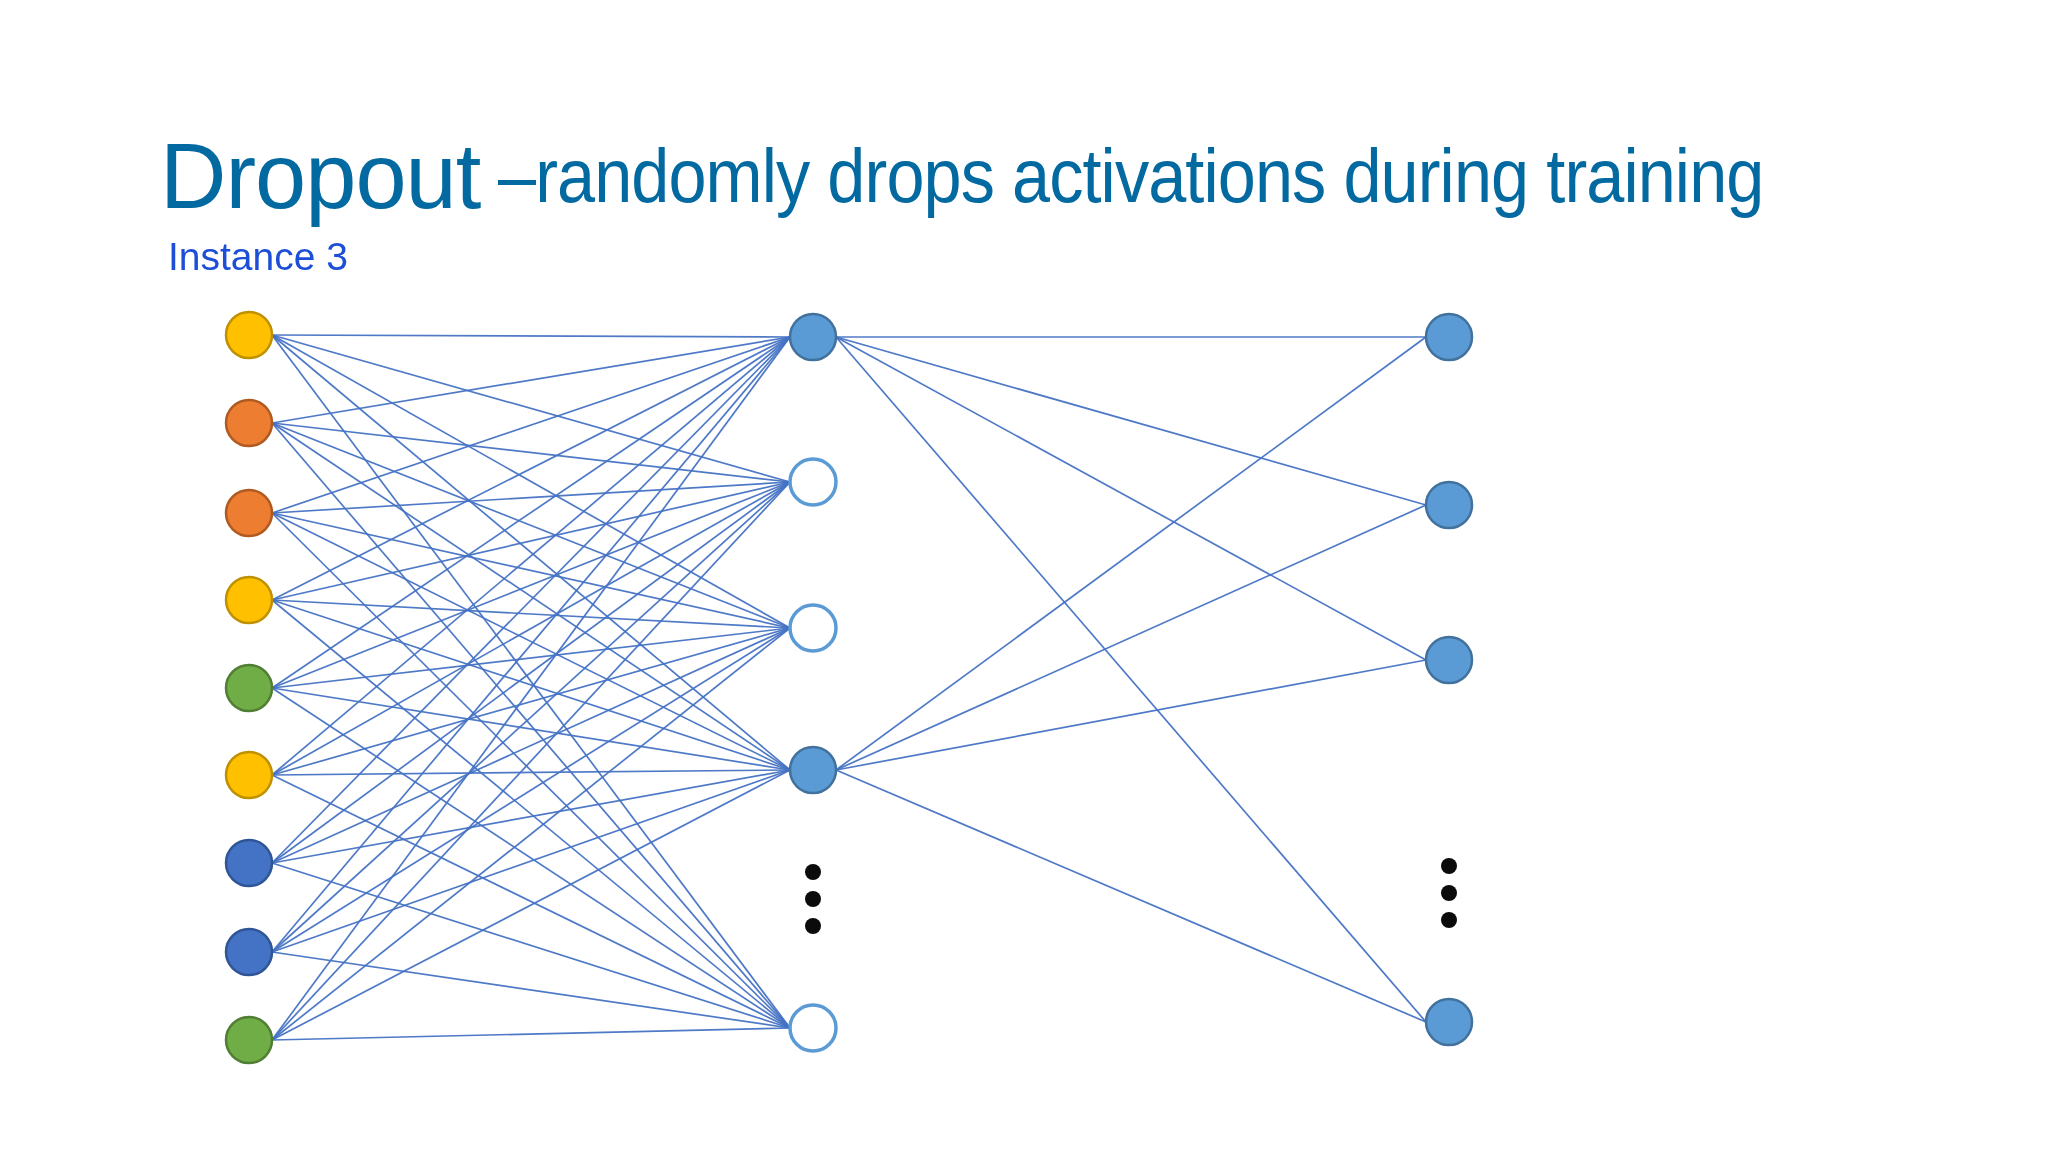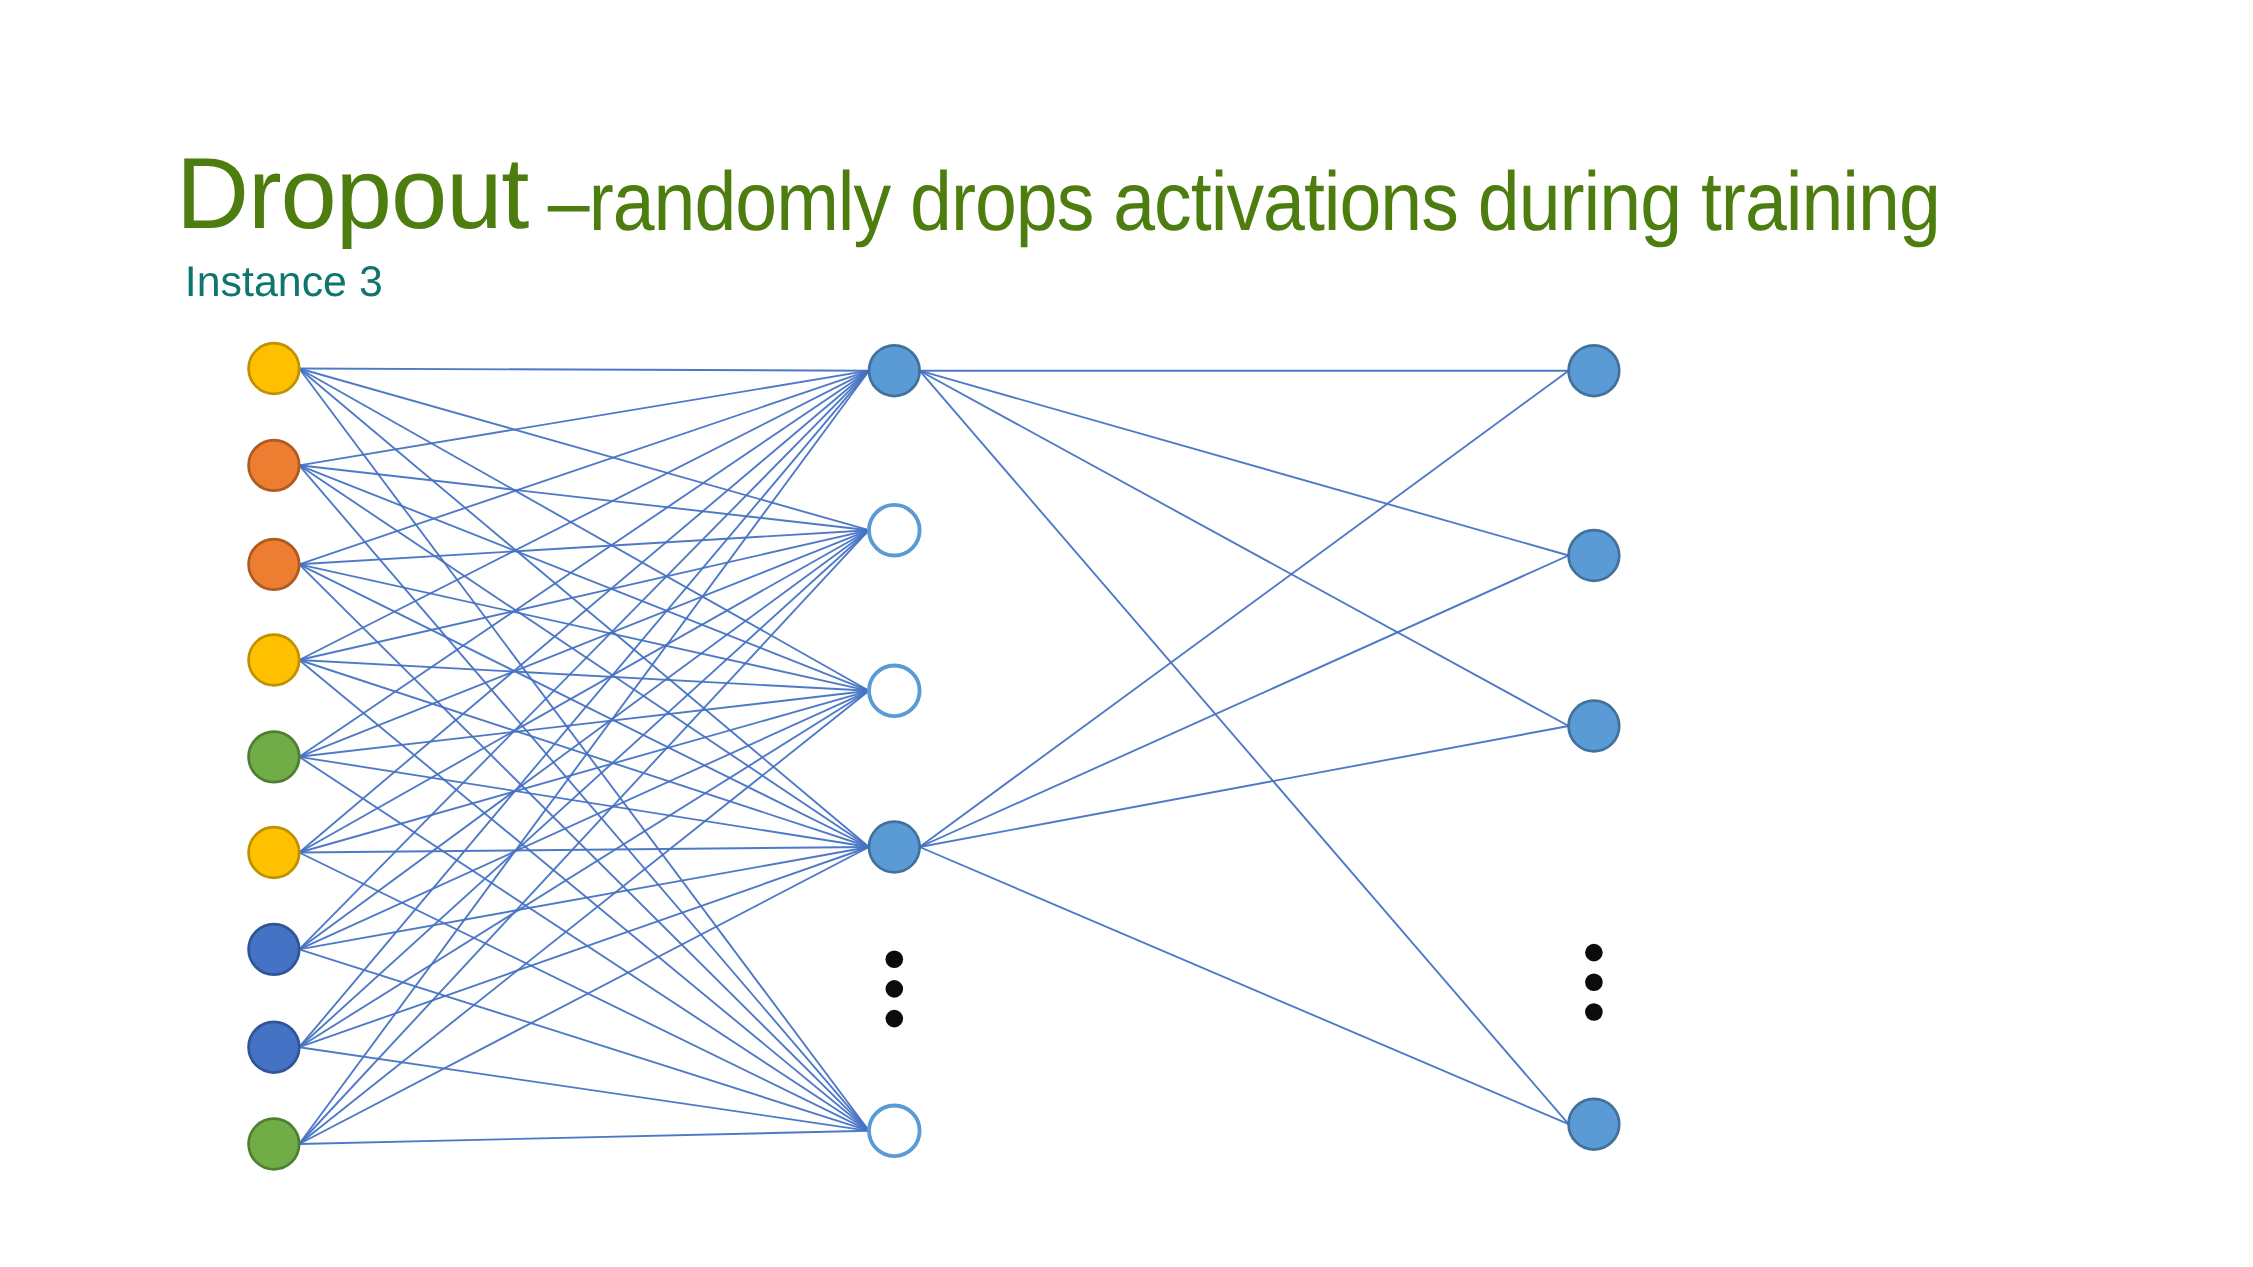--- a/index.html
+++ b/index.html
@@ -7,44 +7,44 @@
     width: 2048px; height: 1152px;
     background: #ffffff;
     position: relative;
     overflow: hidden;
     font-family: "Liberation Sans", sans-serif;
   }
   .title-row {
     position: absolute;
     left: 160px; top: 130px;
     display: flex;
-    align-items: flex-end;
+    align-items: center;
     white-space: nowrap;
     line-height: 1;
-    color: #4d7c0f;
+    color: #0369a1;
     font-weight: 300;
   }
   .title-main {
     font-size: 92px;
     letter-spacing: -1px;
   }
   .title-sub {
     font-size: 76px;
     letter-spacing: -1px;
     margin-left: 18px;
     display: inline-block;
     transform: scaleX(0.90);
     transform-origin: left bottom;
   }
   .instance-label {
     position: absolute;
     left: 168px; top: 237px;
     font-size: 39px;
     line-height: 1;
-    color: #0f766e;
+    color: #1d4ed8;
     font-weight: 300;
   }
   svg.network {
     position: absolute;
     left: 0; top: 0;
     width: 2048px; height: 1152px;
   }
 </style>
 </head>
 <body>

